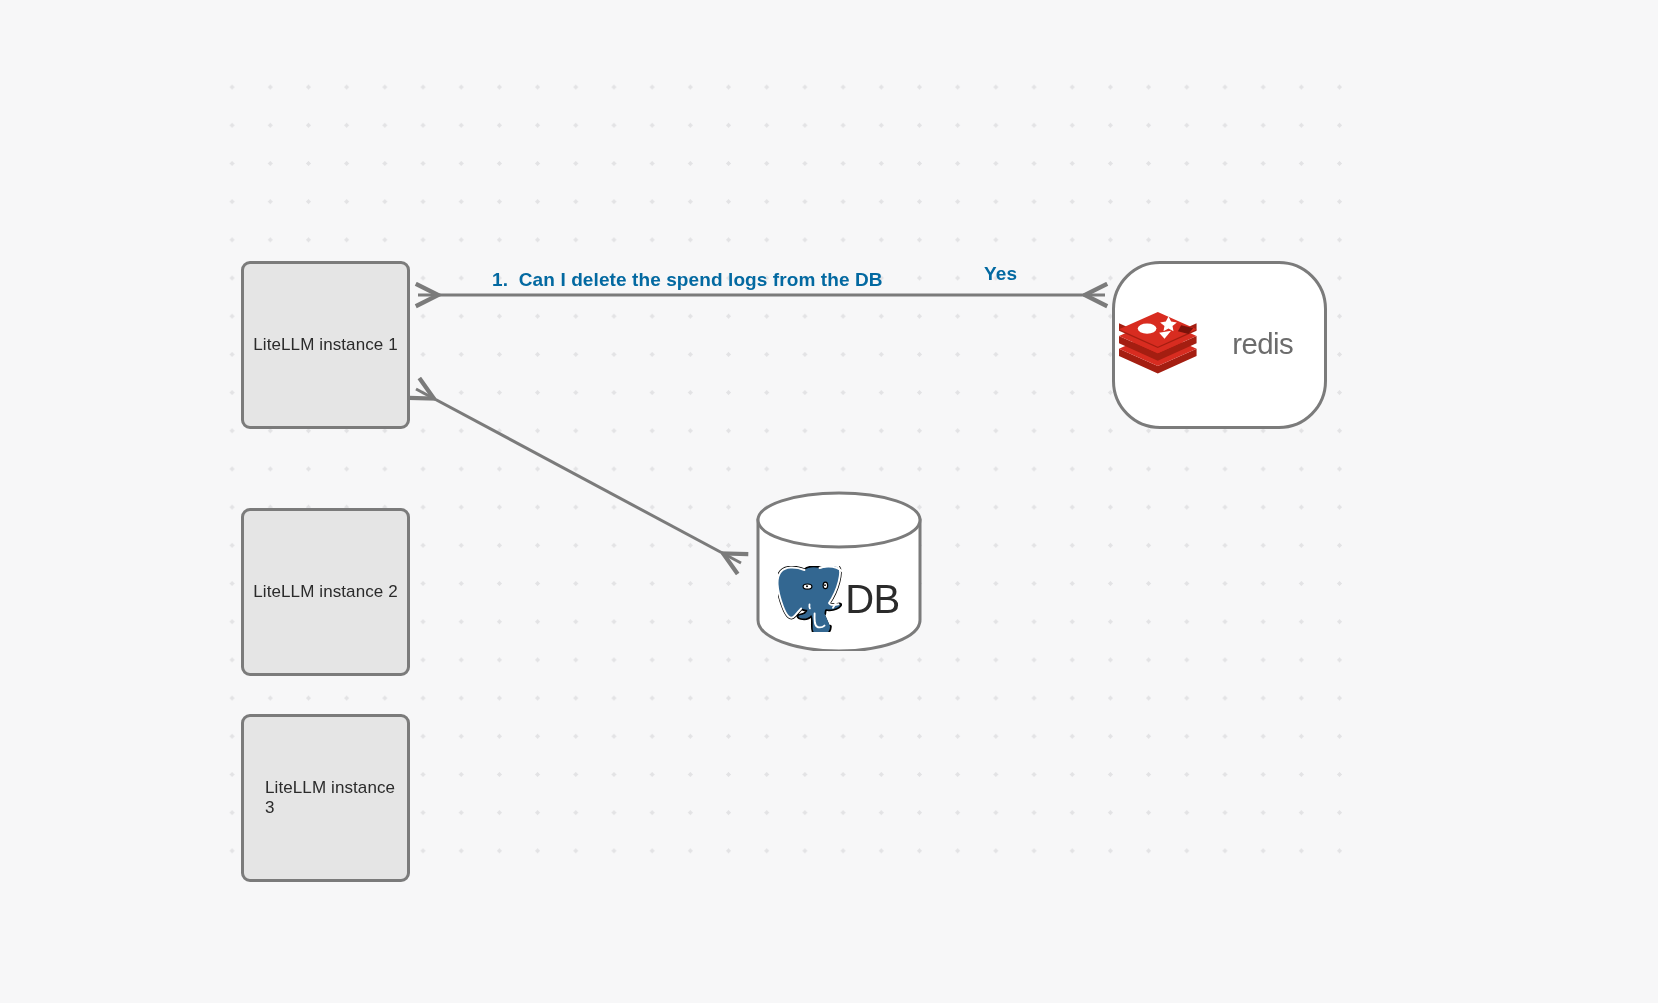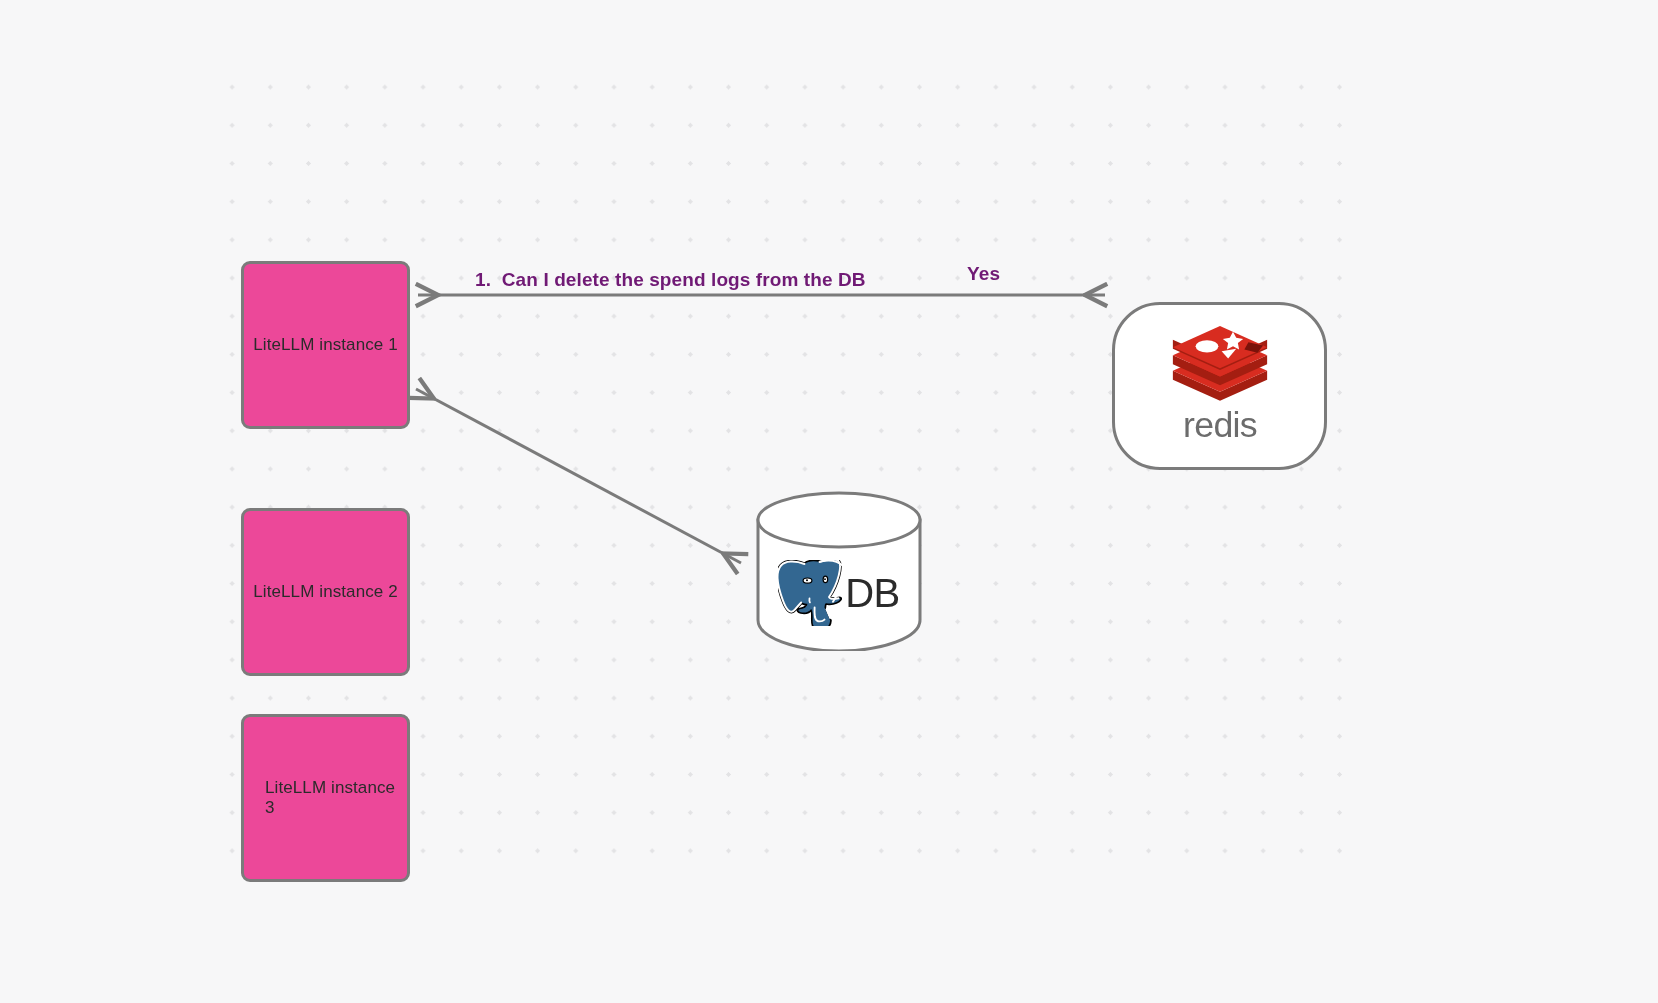--- a/index.html
+++ b/index.html
@@ -30,21 +30,21 @@
     height: 810px;
     background-image: radial-gradient(#e3e3e5 2.1px, transparent 2.2px);
     background-size: 38.2px 38.2px;
     background-position: 8px 13px;
     pointer-events: none;
   }
 
   
   .node-box {
     position: absolute;
-    background: #ec4899;
+    background: #e5e5e5;
     border: 3px solid #7b7b7b;
     border-radius: 9px;
     box-sizing: border-box;
     display: flex;
     align-items: center;
     justify-content: center;
   }
   .node-box .node-label {
     font-size: 17px;
     color: #2b2b2b;
@@ -61,41 +61,39 @@
     position: absolute;
     left: 1112px;
     top: 261px;
     width: 215px;
     height: 168px;
     background: #ffffff;
     border: 3px solid #7b7b7b;
     border-radius: 48px;
     box-sizing: border-box;
     display: flex;
-    flex-direction: column;
     align-items: center;
     justify-content: center;
-    margin-top: 41px;
   }
   #redis-logo-mark { width: 104px; height: 78px; display: block; margin-bottom: 2px; }
   #redis-wordmark { height: 40px; display: block; }
 
   
   #db-node {
     position: absolute;
     left: 753px;
     top: 489px;
     width: 172px;
     height: 162px;
   }
   #db-cyl { position: absolute; inset: 0; }
   #db-content {
     position: absolute;
     left: 0; right: 0;
-    top: 62px;
+    top: 68px;
     height: 84px;
     display: flex;
     align-items: center;
     justify-content: center;
     gap: 3px;
   }
   #pg-elephant { width: 64px; height: 66px; display: block; }
   #db-text {
     font-size: 40px;
     color: #2b2b2b;
@@ -111,24 +109,25 @@
     width: 1658px;
     height: 1003px;
     pointer-events: none;
   }
 
   
   .edge-label {
     position: absolute;
     font-family: "Liberation Sans", sans-serif;
     font-weight: bold;
-    color: #701a75;
+    color: #0369a1;
     white-space: pre;
     font-size: 19px;
     letter-spacing: 0.1px;
+    margin-left: 17px;
   }
   #label-1 { left: 475px; top: 269px; }
   #label-1-yes { left: 967px; top: 263px; }
   #label-2 { left: 552px; top: 435px; }
 </style>
 </head>
 <body>
 
 <div id="canvas">
 

